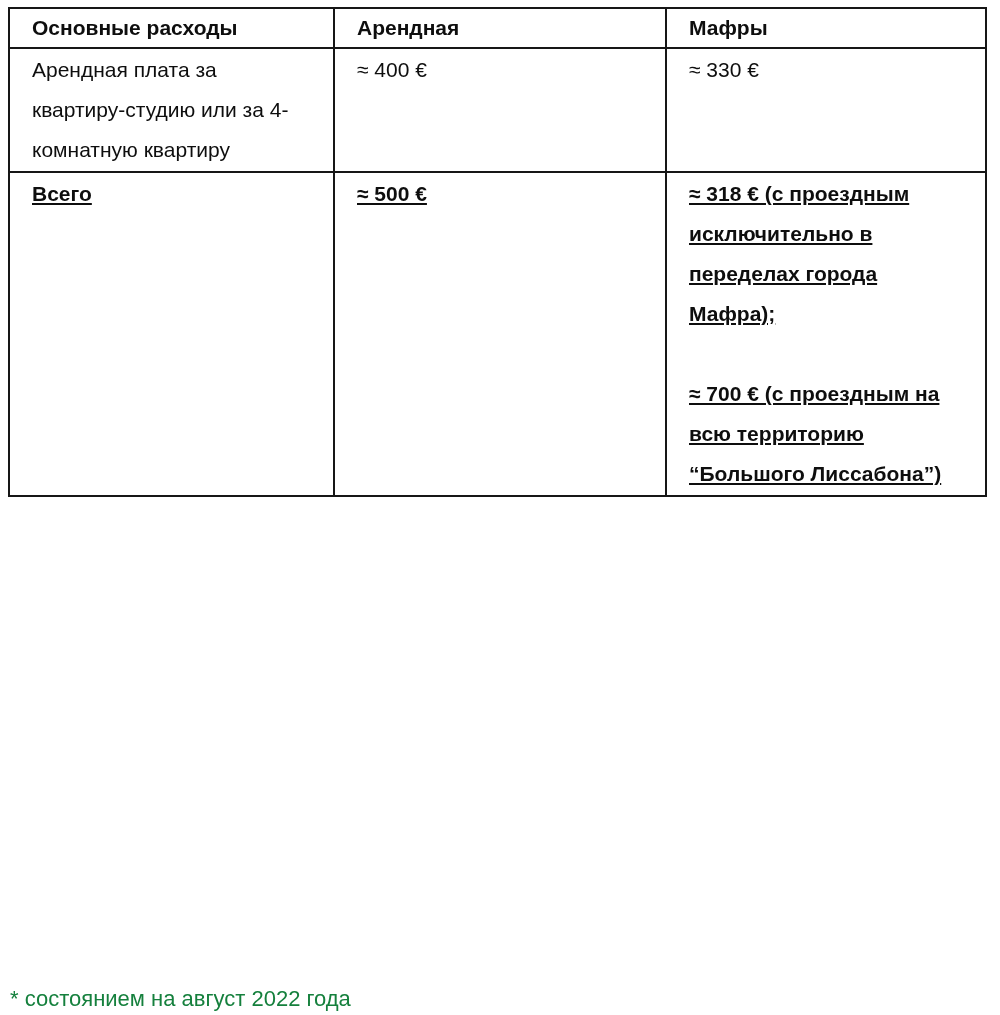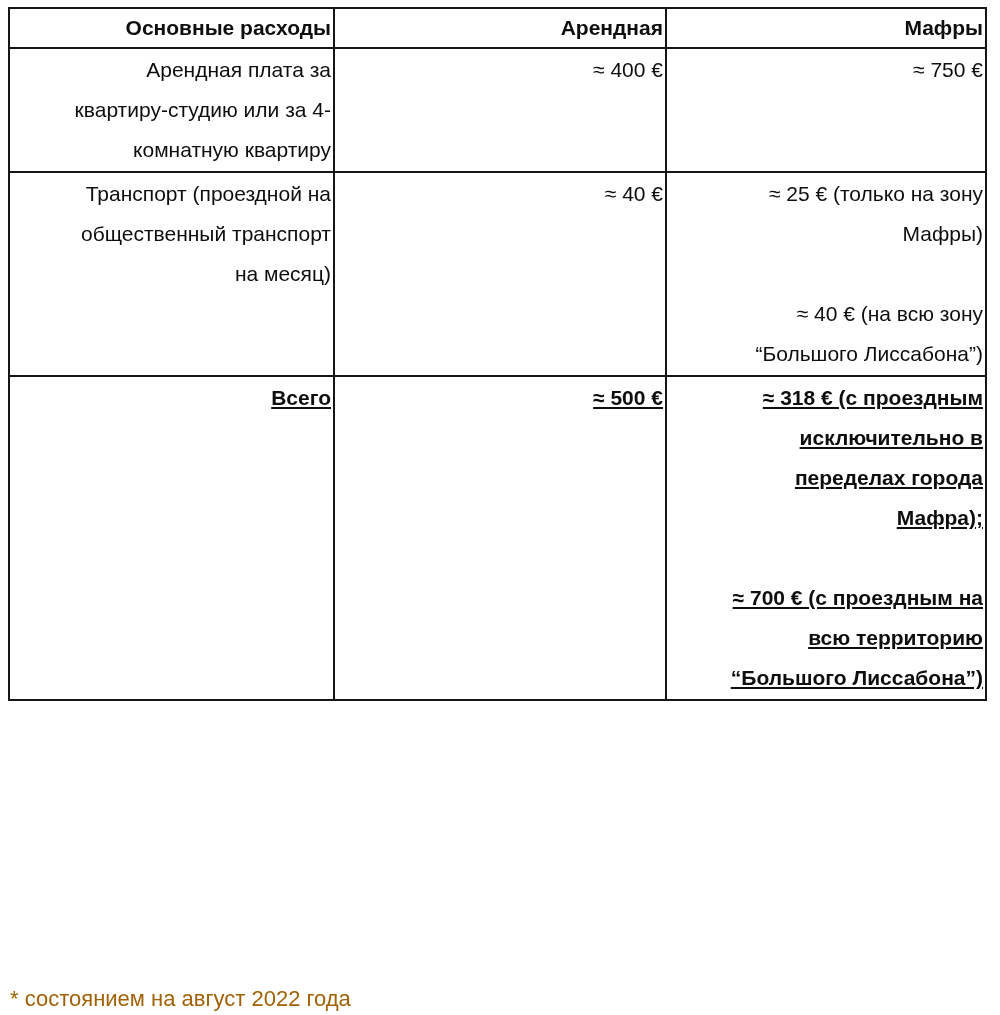--- a/index.html
+++ b/index.html
@@ -25,43 +25,43 @@
     width: 977px;
     border-collapse: collapse;
     table-layout: fixed;
   }
   table.costs col.c1 { width: 325px; }
   table.costs col.c2 { width: 332px; }
   table.costs col.c3 { width: 320px; }
   table.costs th, table.costs td {
     border: 2px solid #161616;
     vertical-align: top;
-    text-align: right;
+    text-align: left;
     font-size: 21px;
     line-height: 40px;
-    padding: 1px 2px;
+    padding: 1px 22px;
     white-space: pre-line;
     font-weight: normal;
     word-wrap: break-word;
   }
   table.costs th {
     font-weight: bold;
     line-height: 36px;
   }
   table.costs tr.row-total td {
     font-weight: bold;
     text-decoration: underline;
   }
   .footnote {
     position: absolute;
     left: 10px;
     top: 986px;
     font-size: 22px;
     line-height: 26px;
-    color: #a16207;
+    color: #15803d;
     white-space: nowrap;
   }
 </style>
 </head>
 <body>
 
 <div class="page">
 
   <table class="costs">
     <colgroup>
@@ -73,32 +73,21 @@
       <tr>
         <th>Основные расходы</th>
         <th>Арендная</th>
         <th>Мафры</th>
       </tr>
       <tr>
         <td>Арендная плата за
 квартиру-студию или за 4-
 комнатную квартиру</td>
         <td>≈ 400 €</td>
-        <td>≈ 750 €</td>
-      </tr>
-      <tr>
-        <td>Транспорт (проездной на
-общественный транспорт
-на месяц)</td>
-        <td>≈ 40 €</td>
-        <td>≈ 25 € (только на зону
-Мафры)
-
-≈ 40 € (на всю зону
-“Большого Лиссабона”)</td>
+        <td>≈ 330 €</td>
       </tr>
       <tr class="row-total">
         <td>Всего</td>
         <td>≈ 500 €</td>
         <td>≈ 318 € (с проездным
 исключительно в
 переделах города
 Мафра);
 
 ≈ 700 € (с проездным на

